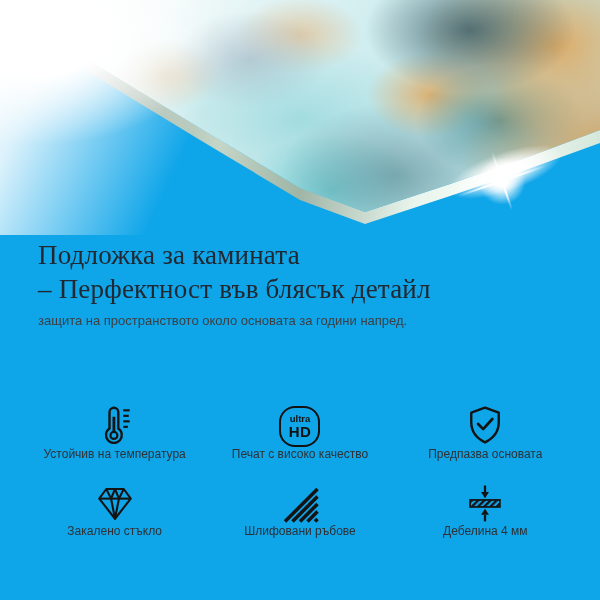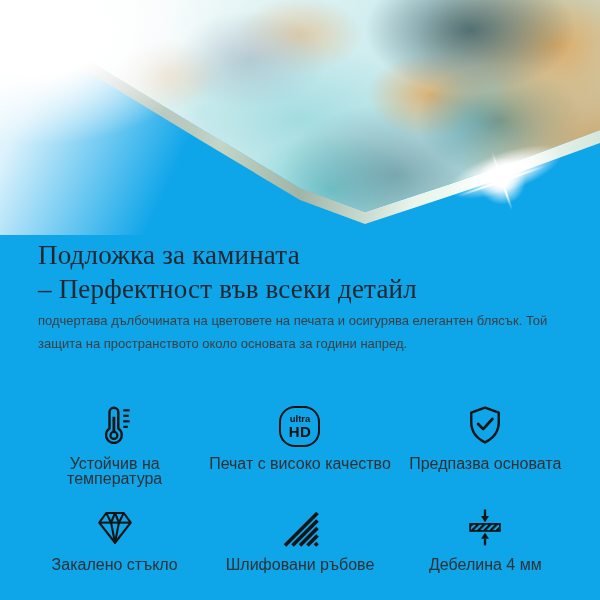--- a/index.html
+++ b/index.html
@@ -45,21 +45,21 @@
       font-size:27px;line-height:34px;font-weight:400;color:#212832;letter-spacing:0.2px;}
   .desc{position:absolute;left:38px;top:309px;width:545px;font-size:13px;line-height:23px;
       color:#3d3f42;}
   .desc div{white-space:nowrap;}
 
   
   .features{position:absolute;left:22px;top:403px;width:556px;display:grid;
       grid-template-columns:repeat(3,1fr);row-gap:18px;}
   .feature{display:flex;flex-direction:column;align-items:center;text-align:center;}
   .icon-box{height:44px;display:flex;align-items:flex-end;justify-content:center;}
-  .feature-label{margin-top:9px;font-size:16px;line-height:15px;color:#2e3135;}
+  .feature-label{font-size:12px;line-height:15px;color:#2e3135;}
   .uhd{width:37px;height:37px;border:2.5px solid #121212;border-radius:16px;display:flex;
       flex-direction:column;align-items:center;justify-content:center;color:#121212;font-weight:bold;}
   .uhd-top{font-size:9.5px;line-height:10px;}
   .uhd-bottom{font-size:15px;line-height:15px;letter-spacing:0.3px;}
   svg{display:block;}
 </style>
 </head>
 <body>
 
 <div class="page">
@@ -71,25 +71,24 @@
     <div class="edge-glint"></div>
     <div class="sparkle">
       <div class="glow"></div>
       <div class="ray-h"></div>
       <div class="ray-v"></div>
     </div>
   </div>
 
   <h1 class="title" style="margin:0;">
     <div>Подложка за камината</div>
-    <div>– Перфектност във всеки детайл</div>
+    <div>– Перфектност във блясък детайл</div>
   </h1>
 
   <div class="desc">
-    <div>подчертава дълбочината на цветовете на печата и осигурява елегантен блясък. Той</div>
     <div>защита на пространството около основата за години напред.</div>
   </div>
 
   <div class="features">
 
     <div class="feature">
       <div class="icon-box">
         <svg width="44" height="44" viewBox="0 0 48 48" fill="none" stroke="#141414" stroke-width="2.6">
           <path d="M18 10 a4.8 4.8 0 0 1 9.6 0 V27.8 a8.6 8.6 0 1 1 -9.6 0 Z"></path>
           <circle cx="22.8" cy="35.4" r="3.8" stroke-width="2.4"></circle>

